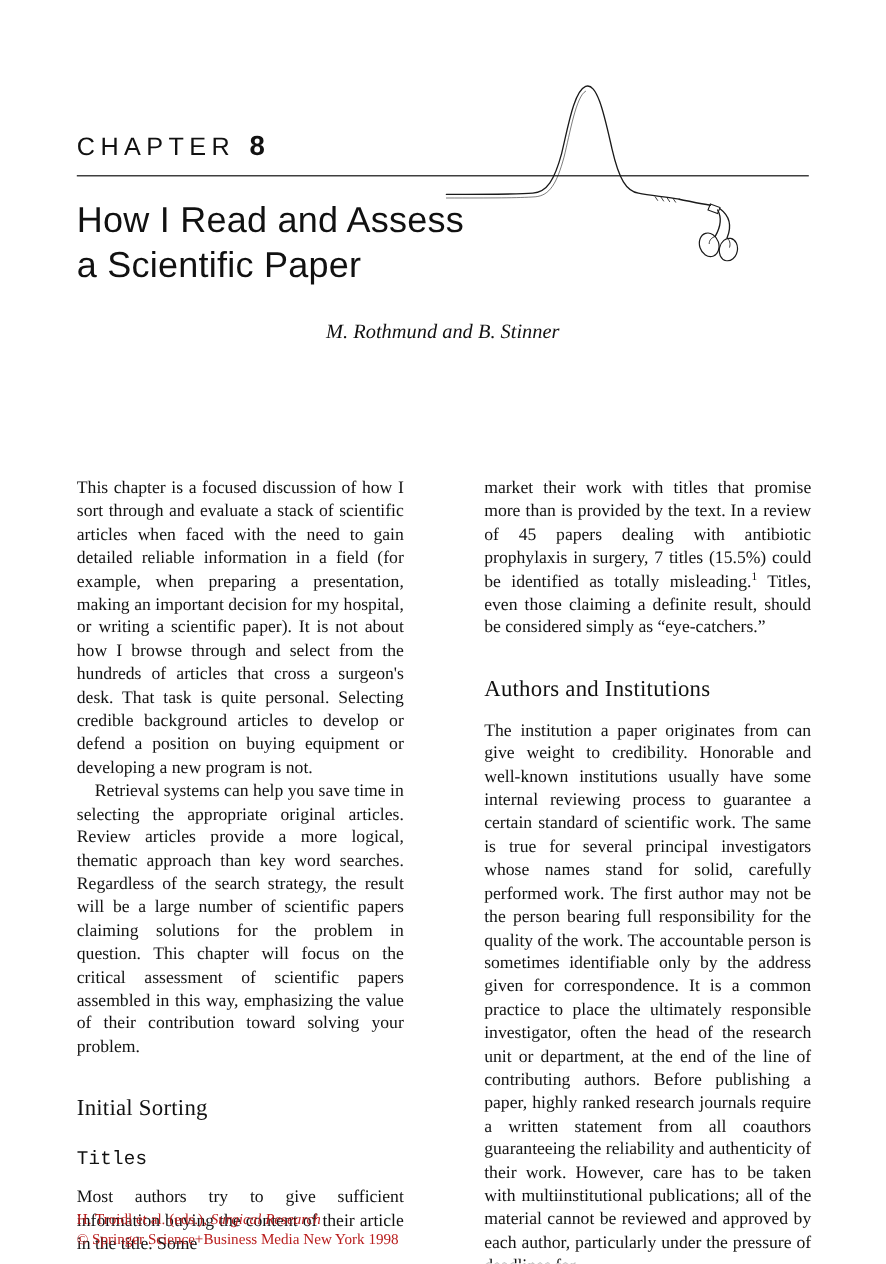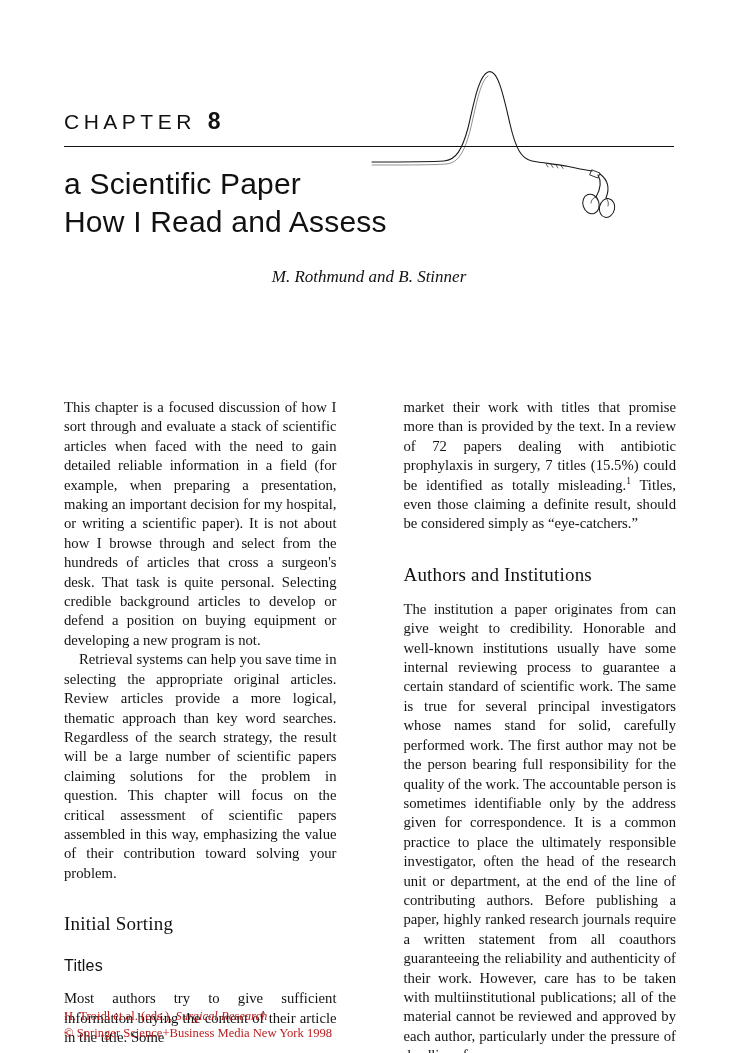--- a/index.html
+++ b/index.html
@@ -97,21 +97,21 @@
   }
   h2.section {
     font-family: Liberation Serif, serif;
     font-size: 19px;
     font-weight: 400;
     color: #111;
     margin: 30px 0 0 0;
     letter-spacing: 0.2px;
   }
   h3.subsection {
-    font-family: Liberation Sans, sans-serif;
+    font-family: Liberation Mono, monospace;
     font-size: 16px;
     font-weight: 400;
     color: #111;
     margin: 22px 0 0 0;
     letter-spacing: 0.2px;
   }
   h2.section + p, h3.subsection + p {
     margin-top: 14px;
     text-indent: 0;
   }
@@ -166,38 +166,38 @@
       </g>
     </svg>
   </div>
 
   <div class="chapter-header">
     <div class="chapter-label">
       <span>CHAPTER</span><span class="num">8</span>
     </div>
     <div class="rule"></div>
     <div class="chapter-title">
+      <div>How I Read and Assess</div>
       <div>a Scientific Paper</div>
-      <div>How I Read and Assess</div>
     </div>
     <div class="authors">M. Rothmund and B. Stinner</div>
   </div>
 
   <div class="columns">
 
     <div class="col">
       <p>This chapter is a focused discussion of how I sort through and evaluate a stack of scientific articles when faced with the need to gain detailed reliable information in a field (for example, when preparing a presentation, making an important decision for my hospital, or writing a scientific paper). It is not about how I browse through and select from the hundreds of articles that cross a surgeon's desk. That task is quite personal. Selecting credible background articles to develop or defend a position on buying equipment or developing a new program is not.</p>
       <p>Retrieval systems can help you save time in selecting the appropriate original articles. Review articles provide a more logical, thematic approach than key word searches. Regardless of the search strategy, the result will be a large number of scientific papers claiming solutions for the problem in question. This chapter will focus on the critical assessment of scientific papers assembled in this way, emphasizing the value of their contribution toward solving your problem.</p>
       <h2 class="section">Initial Sorting</h2>
       <h3 class="subsection">Titles</h3>
       <p>Most authors try to give sufficient information buying the content of their article in the title. Some</p>
     </div>
 
     <div class="col">
-      <p><span>market their work with titles that promise more than is provided by the text. In a review of 72 papers dealing with antibiotic prophylaxis in surgery, 7 titles (15.5%) could be identified as totally misleading.</span><sup>1</sup><span> Titles, even those claiming a definite result, should be considered simply as “eye-catchers.”</span></p>
+      <p><span>market their work with titles that promise more than is provided by the text. In a review of 45 papers dealing with antibiotic prophylaxis in surgery, 7 titles (15.5%) could be identified as totally misleading.</span><sup>1</sup><span> Titles, even those claiming a definite result, should be considered simply as “eye-catchers.”</span></p>
       <h2 class="section">Authors and Institutions</h2>
       <p>The institution a paper originates from can give weight to credibility. Honorable and well-known institutions usually have some internal reviewing process to guarantee a certain standard of scientific work. The same is true for several principal investigators whose names stand for solid, carefully performed work. The first author may not be the person bearing full responsibility for the quality of the work. The accountable person is sometimes identifiable only by the address given for correspondence. It is a common practice to place the ultimately responsible investigator, often the head of the research unit or department, at the end of the line of contributing authors. Before publishing a paper, highly ranked research journals require a written statement from all coauthors guaranteeing the reliability and authenticity of their work. However, care has to be taken with multiinstitutional publications; all of the material cannot be reviewed and approved by each author, particularly under the pressure of deadlines for</p>
     </div>
 
   </div>
 
   <div class="footer">
     <div><span>H. Troidl et al. (eds.), </span><span class="ital">Surgical Research</span></div>
     <div>© Springer Science+Business Media New York 1998</div>
   </div>

